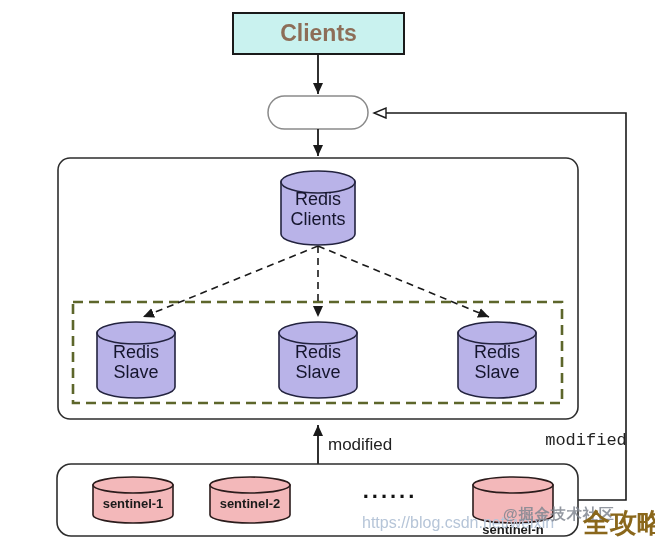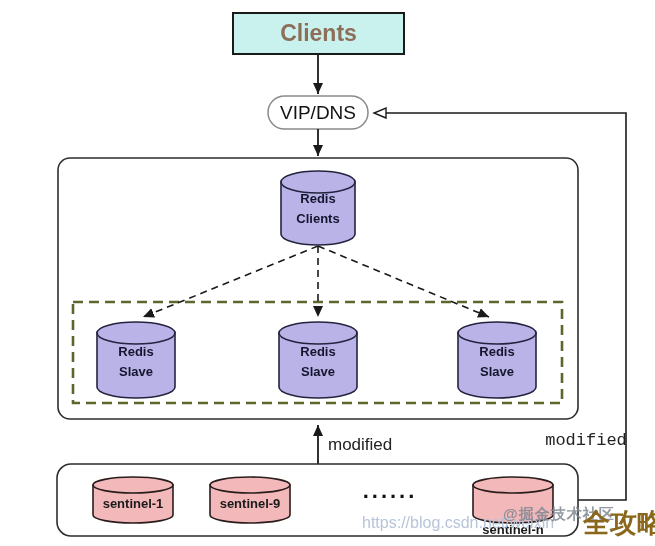--- a/index.html
+++ b/index.html
@@ -5,21 +5,21 @@
   html,body{margin:0;padding:0;background:#fff;}
   .canvas{
     position:relative;width:655px;height:546px;background:#ffffff;
     font-family:"Liberation Sans",sans-serif;overflow:hidden;padding-left:8px;
   }
   .canvas svg{position:absolute;left:0;top:0;}
   .lbl{position:absolute;display:flex;align-items:center;justify-content:center;
        text-align:center;color:#15152d;white-space:nowrap;}
   .lbl-clients{left:233px;top:13px;width:171px;height:41px;font-size:23px;font-weight:600;color:#8d6e58;}
   .lbl-vip{left:268px;top:96px;width:100px;height:33px;font-size:19px;color:#111;}
-  .cyl-text{flex-direction:column;font-size:13px;font-weight:700;line-height:20px;text-align:right;}
+  .cyl-text{flex-direction:column;font-size:18px;font-weight:400;line-height:20px;text-align:right;}
   .lbl-master{left:281px;top:187px;width:74px;height:44px;}
   .lbl-slave1{left:97px;top:341px;width:78px;height:42px;}
   .lbl-slave2{left:279px;top:341px;width:78px;height:42px;}
   .lbl-slave3{left:458px;top:341px;width:78px;height:42px;}
   .sent-text{font-size:13px;font-weight:600;color:#1a1a1a;}
   .lbl-sent1{left:88px;top:494px;width:90px;height:18px;}
   .lbl-sent2{left:205px;top:494px;width:90px;height:18px;}
   .lbl-sentn{left:468px;top:520px;width:90px;height:18px;text-align:right;}
   .lbl-dots{left:358px;top:481px;width:64px;height:20px;font-size:22px;font-weight:700;
             letter-spacing:3px;color:#111;}
@@ -94,42 +94,41 @@
       <path d="M210,485 V515 a40,8 0 0 0 80,0 V485 Z" fill="#f3b8ba" stroke="#2b1c1c" stroke-width="1.6"></path>
       <ellipse cx="250" cy="485" rx="40" ry="8" fill="#f3b8ba" stroke="#2b1c1c" stroke-width="1.6"></ellipse>
     </g>
     <g>
       <path d="M473,485 V515 a40,8 0 0 0 80,0 V485 Z" fill="#f3b8ba" stroke="#2b1c1c" stroke-width="1.6"></path>
       <ellipse cx="513" cy="485" rx="40" ry="8" fill="#f3b8ba" stroke="#2b1c1c" stroke-width="1.6"></ellipse>
     </g>
   </svg>
 
   <div class="lbl lbl-clients">Clients</div>
-  <div class="lbl lbl-vip">VIP/DNS</div>
 
   <div class="lbl cyl-text lbl-master">
     <div>Redis</div>
     <div>Clients</div>
   </div>
 
   <div class="lbl cyl-text lbl-slave1">
     <div>Redis</div>
     <div>Slave</div>
   </div>
   <div class="lbl cyl-text lbl-slave2">
     <div>Redis</div>
     <div>Slave</div>
   </div>
   <div class="lbl cyl-text lbl-slave3">
     <div>Redis</div>
     <div>Slave</div>
   </div>
 
   <div class="lbl sent-text lbl-sent1">sentinel-1</div>
-  <div class="lbl sent-text lbl-sent2">sentinel-9</div>
+  <div class="lbl sent-text lbl-sent2">sentinel-2</div>
   <div class="lbl sent-text lbl-sentn">sentinel-n</div>
   <div class="lbl lbl-dots">......</div>
 
   <div class="lbl lbl-monitor">modified</div>
   <div class="lbl lbl-modified">modified</div>
 
   <div class="lbl wm-url">https://blog.csdn.net/weixin</div>
   <div class="lbl wm-community">@掘金技术社区</div>
   <div class="lbl wm-brand">全攻略</div>
 

